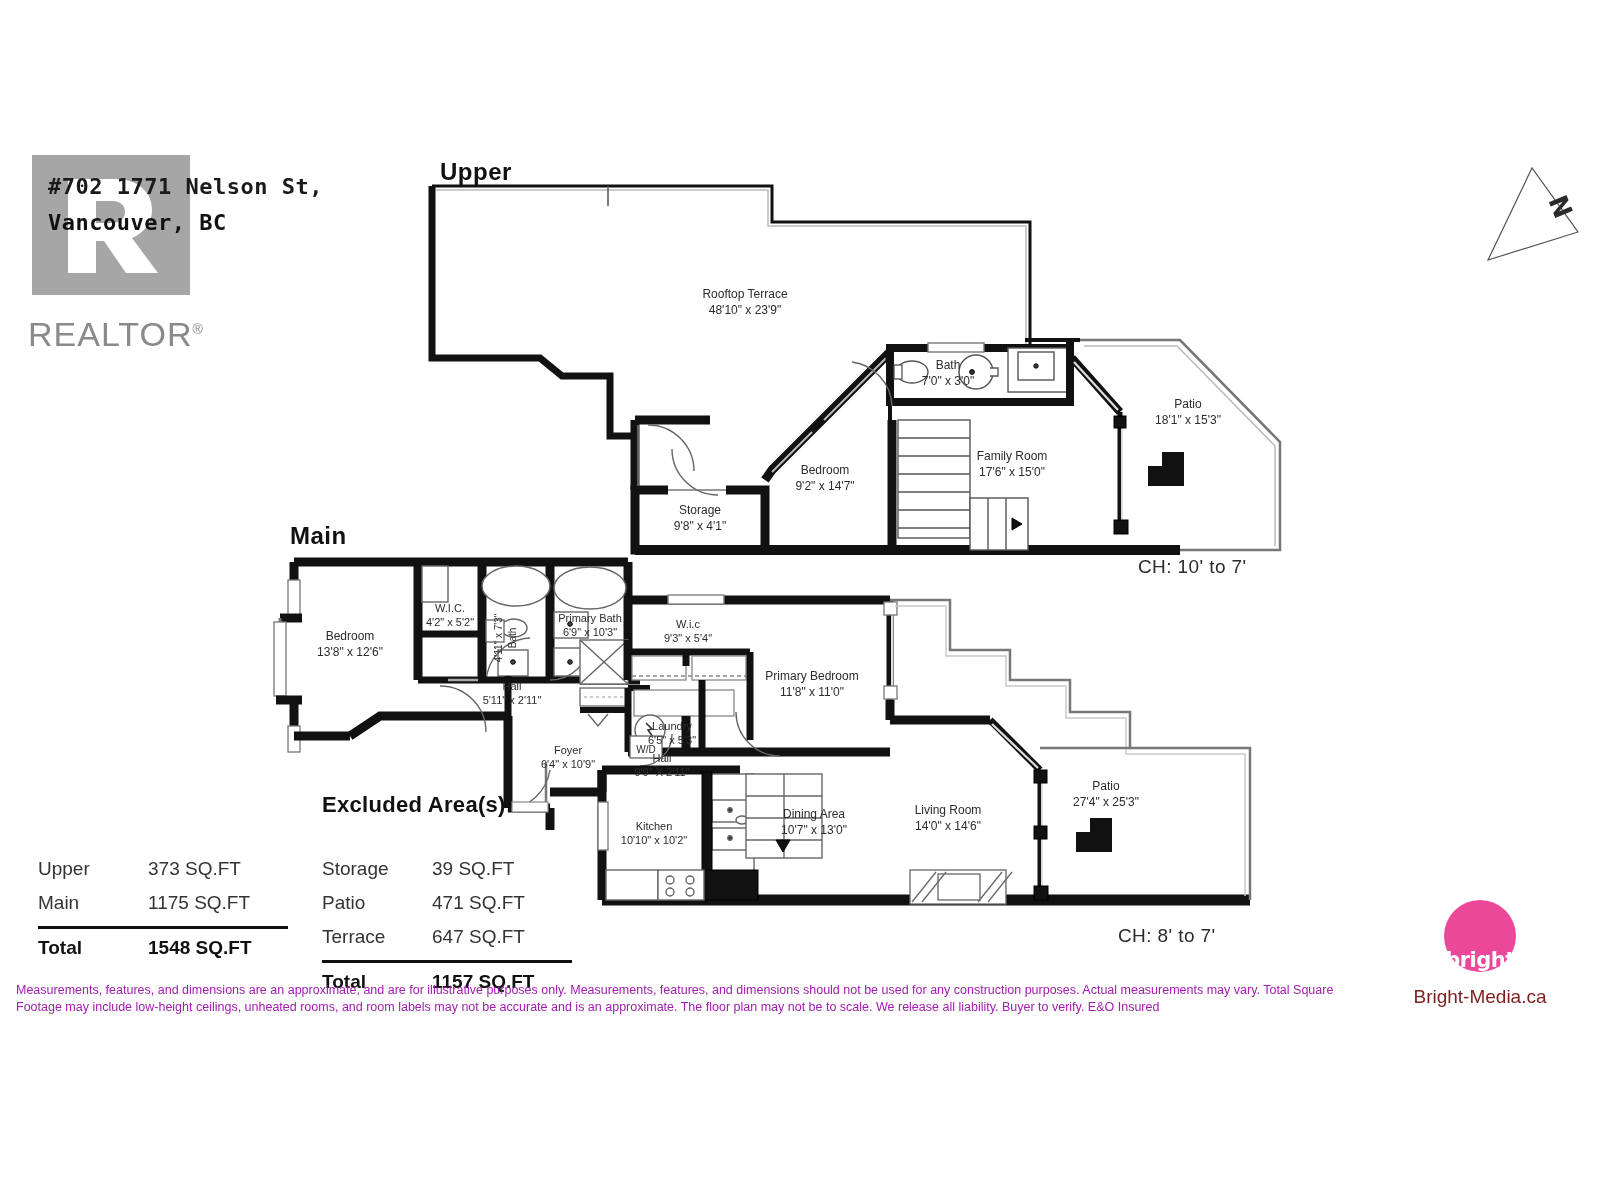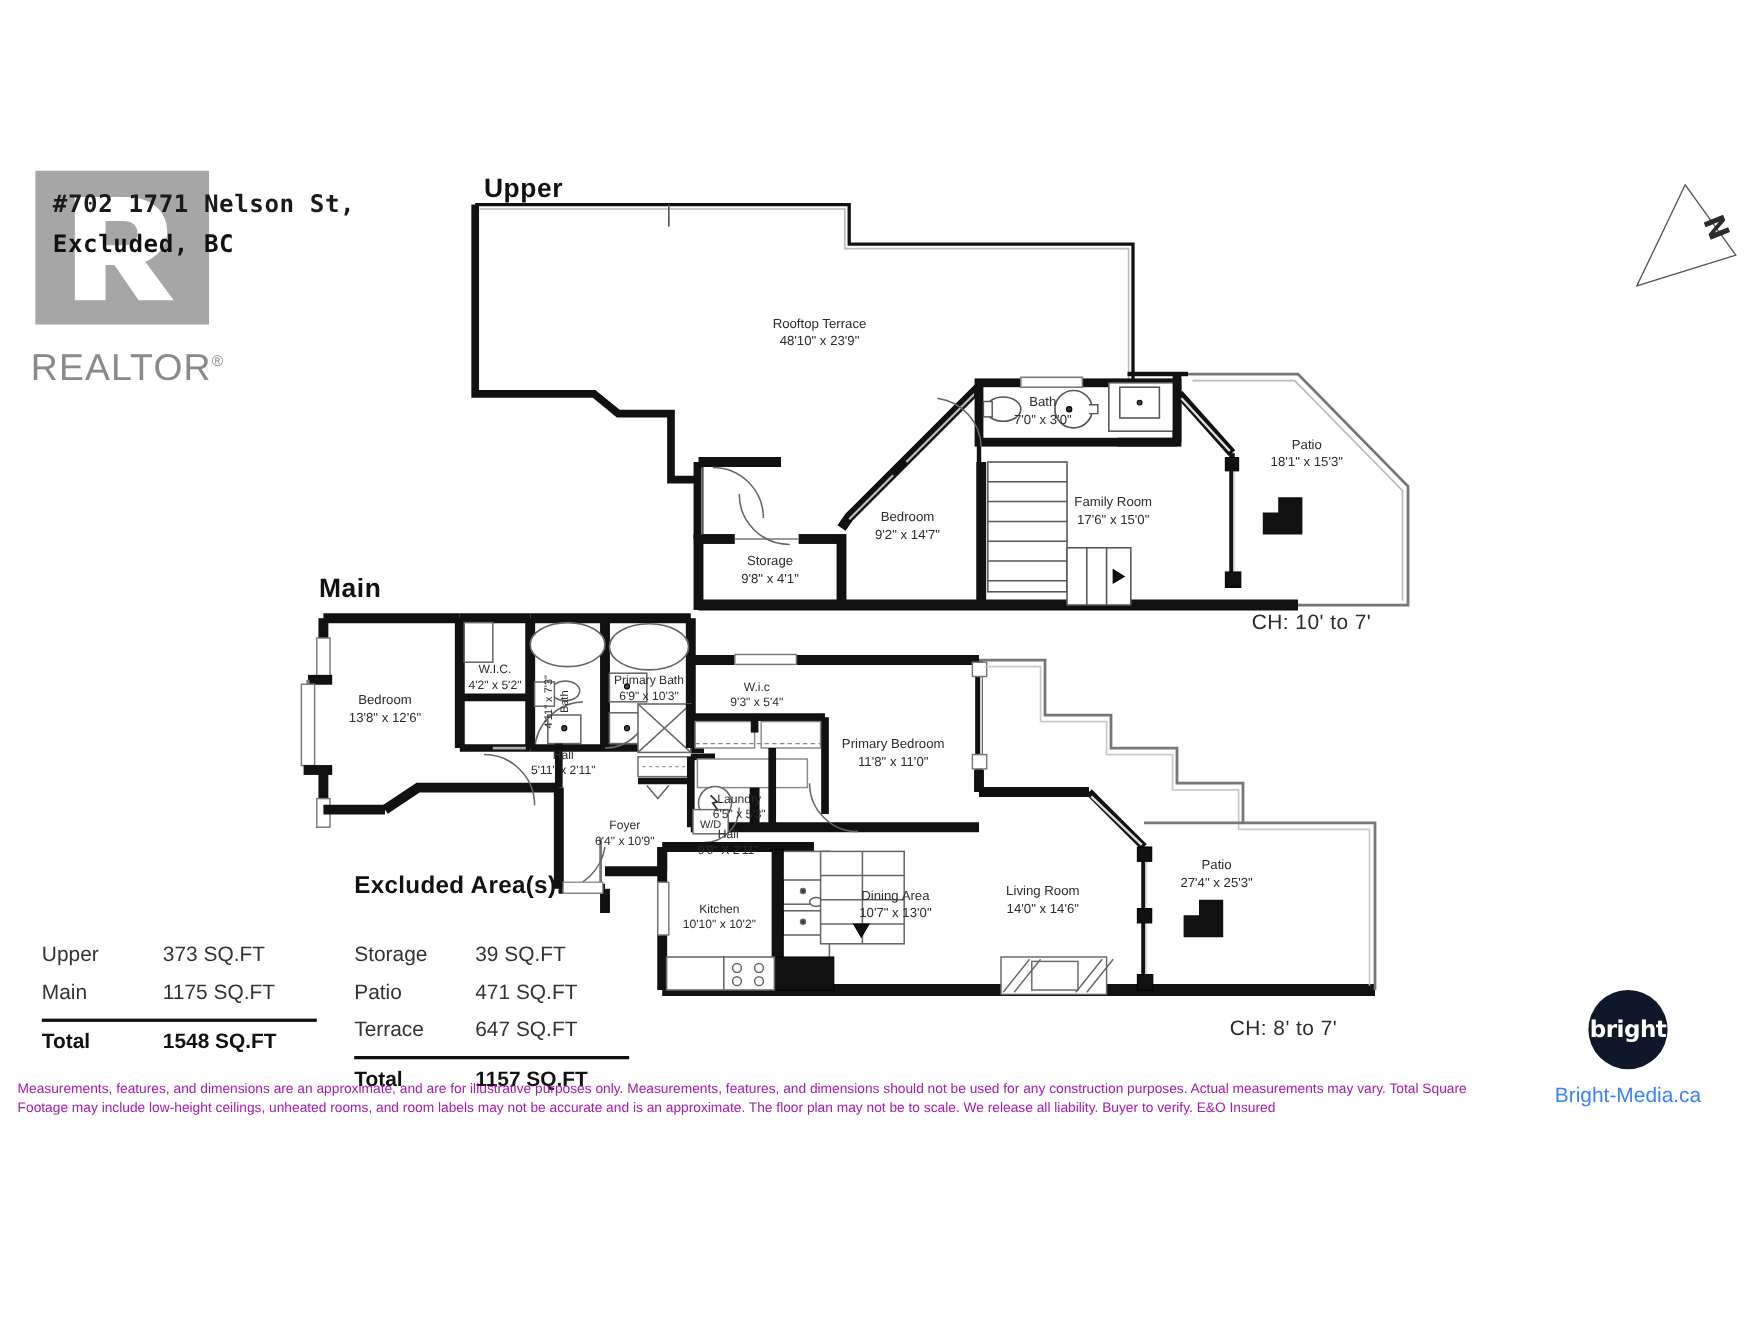--- a/index.html
+++ b/index.html
@@ -43,23 +43,23 @@
   .tsep{border-top:3px solid #111;margin-top:6px;}
   .ttot{display:flex;height:38px;align-items:center;font-weight:700;color:#111;}
   .ttot .k{width:110px;}
   #excl-title{position:absolute;left:292px;top:-60px;font-size:22px;font-weight:700;color:#111;letter-spacing:0.3px;}
 
   
   #disclaimer{position:absolute;left:16px;top:982px;width:1320px;font-size:12.5px;line-height:17px;color:#a21caf;}
 
   
   #bright{position:absolute;left:1380px;top:900px;width:200px;text-align:center;}
-  #bright-circle{width:72px;height:72px;border-radius:50%;background:#0f172a;margin:0 auto;display:flex;align-items:center;justify-content:center;}
+  #bright-circle{width:72px;height:72px;border-radius:50%;background:#ec4899;margin:0 auto;display:flex;align-items:flex-end;justify-content:center;}
   #bright-circle span{color:#fff;font-size:21px;font-weight:700;font-family:"DejaVu Sans", sans-serif;letter-spacing:-0.5px;}
-  #bright-url{margin-top:14px;font-size:19px;color:#3b82f6;}
+  #bright-url{margin-top:14px;font-size:19px;color:#7f1d1d;}
 
   
   #compass{position:absolute;left:1440px;top:160px;width:140px;height:110px;}
 
   
   #upper-plan{position:absolute;left:420px;top:180px;}
   #main-plan{position:absolute;left:250px;top:540px;}
   svg{display:block;}
 </style>
 </head>
@@ -72,21 +72,21 @@
       <svg width="158" height="160" viewBox="0 0 158 160">
         <rect x="0" y="0" width="158" height="140" fill="#a6a6a6"></rect>
         <path d="M36 24 h46 c24 0 38 13 38 31 0 13 -8 23 -20 28 l26 35 h-32 l-22 -32 h-8 v32 h-28 z
                  M64 46 v22 h16 c8 0 13 -4 13 -11 0 -7 -5 -11 -13 -11 z" fill="#ffffff"></path>
       </svg>
     </div>
     <div id="realtor-word">
       <span>REALTOR</span><sup>®</sup>
     </div>
     <div class="addr" id="addr-line1">#702 1771 Nelson St,</div>
-    <div class="addr" id="addr-line2">Excluded, BC</div>
+    <div class="addr" id="addr-line2">Vancouver, BC</div>
   </div>
 
   <div class="floor-header" id="upper-header">Upper</div>
   <div class="floor-header" id="main-header">Main</div>
 
   <div id="compass">
     <svg width="140" height="110" viewBox="0 0 140 110">
       <polygon points="92,8 78,78 48,100" fill="#2b2b2b"></polygon>
       <polygon points="92,8 48,100 138,72" fill="#ffffff" stroke="#555" stroke-width="1.2"></polygon>
       <g transform="translate(108,40) rotate(68)">

